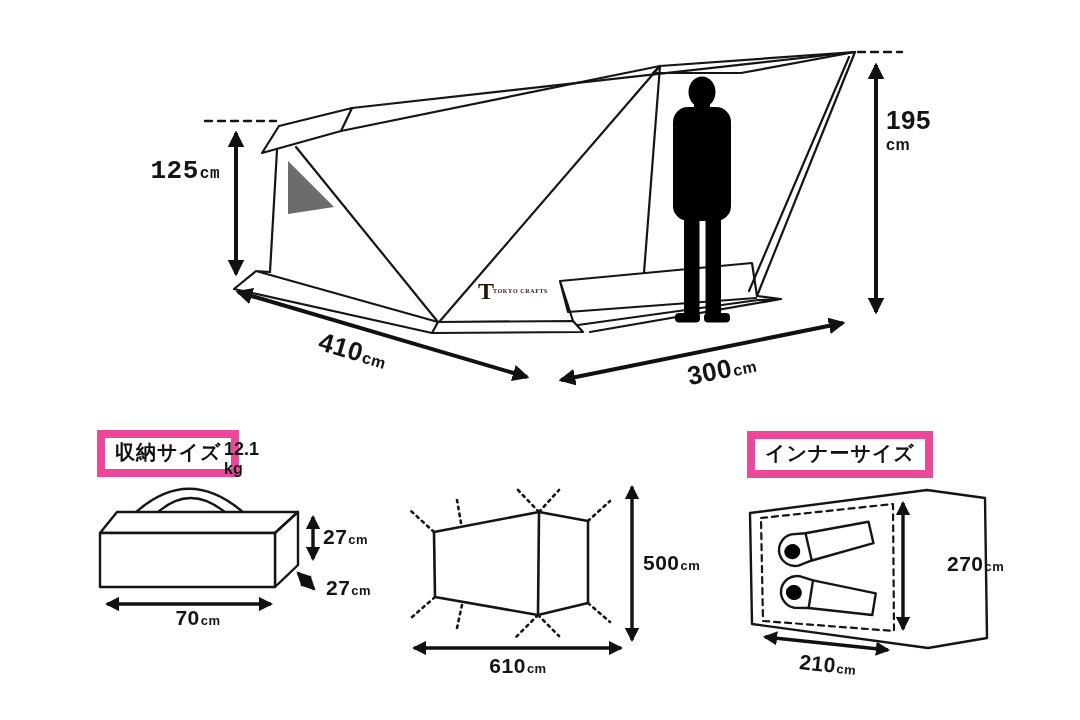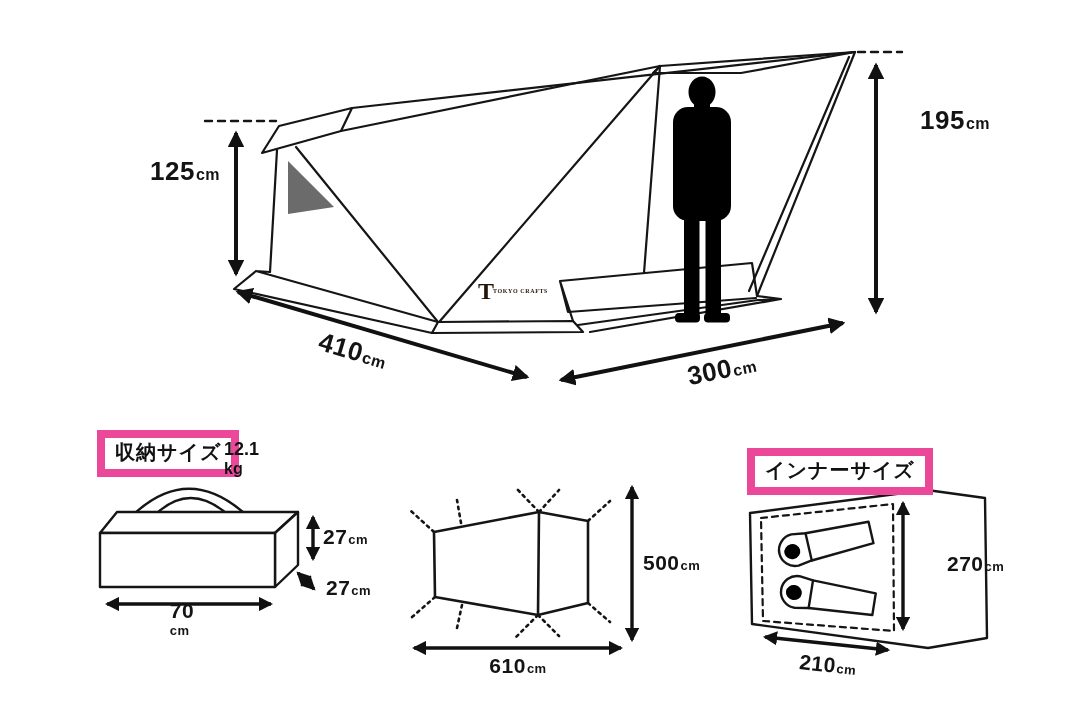--- a/index.html
+++ b/index.html
@@ -125,25 +125,25 @@
       <path d="M14,-14 L14,14"></path>
       <ellipse cx="-3" cy="1" rx="8" ry="7.5" fill="#000" stroke="none"></ellipse>
     </g>
   </g>
   <g stroke="#111" stroke-width="3.4" fill="none">
     <path d="M903,503 V629" marker-start="url(#ah)" marker-end="url(#ah)"></path>
     <path d="M765,637 L888,650" marker-start="url(#ah)" marker-end="url(#ah)"></path>
   </g>
 </svg>
 
-<div class="dim big" style="left:150px;top:156px;width:70px;justify-content:flex-end;">
+<div class="dim big" style="left:150px;top:156px;width:70px;justify-content:flex-end;font-family:Liberation Mono, monospace;">
   <span class="v">125</span>
       <span class="u">cm</span>
 </div>
-<div class="dim big" style="left:920px;top:105px;">
+<div class="dim big" style="left:885px;top:105px;flex-direction:column;">
   <span class="v">195</span>
       <span class="u">cm</span>
 </div>
 <div class="dim big center" style="left:353px;top:351px;transform:translate(-50%,-50%) rotate(16.5deg);">
   <span class="v">410</span>
       <span class="u">cm</span>
 </div>
 <div class="dim big center" style="left:722px;top:370px;transform:translate(-50%,-50%) rotate(-11.5deg);">
   <span class="v">300</span>
       <span class="u">cm</span>
@@ -155,35 +155,35 @@
       <span class="u">kg</span>
 </div>
 <div class="dim" style="left:323px;top:525px;">
   <span class="v">27</span>
       <span class="u">cm</span>
 </div>
 <div class="dim" style="left:326px;top:576px;">
   <span class="v">27</span>
       <span class="u">cm</span>
 </div>
-<div class="dim center" style="left:181px;top:618px;flex-direction:column;">
+<div class="dim center" style="left:198px;top:618px;">
   <span class="v">70</span>
       <span class="u">cm</span>
 </div>
 
 <div class="dim" style="left:643px;top:551px;text-align:center;">
   <span class="v">500</span>
       <span class="u">cm</span>
 </div>
 <div class="dim center" style="left:518px;top:666px;text-align:right;">
   <span class="v">610</span>
       <span class="u">cm</span>
 </div>
 
-<div class="titlebox" style="left:747px;top:431px;margin-top:17px;">インナーサイズ</div>
+<div class="titlebox" style="left:747px;top:431px;">インナーサイズ</div>
 <div class="dim" style="left:912px;top:552px;margin-left:35px;">
   <span class="v">270</span>
       <span class="u">cm</span>
 </div>
 <div class="dim center" style="left:828px;top:665px;transform:translate(-50%,-50%) rotate(6deg);">
   <span class="v">210</span>
       <span class="u">cm</span>
 </div>
 
 </div>

